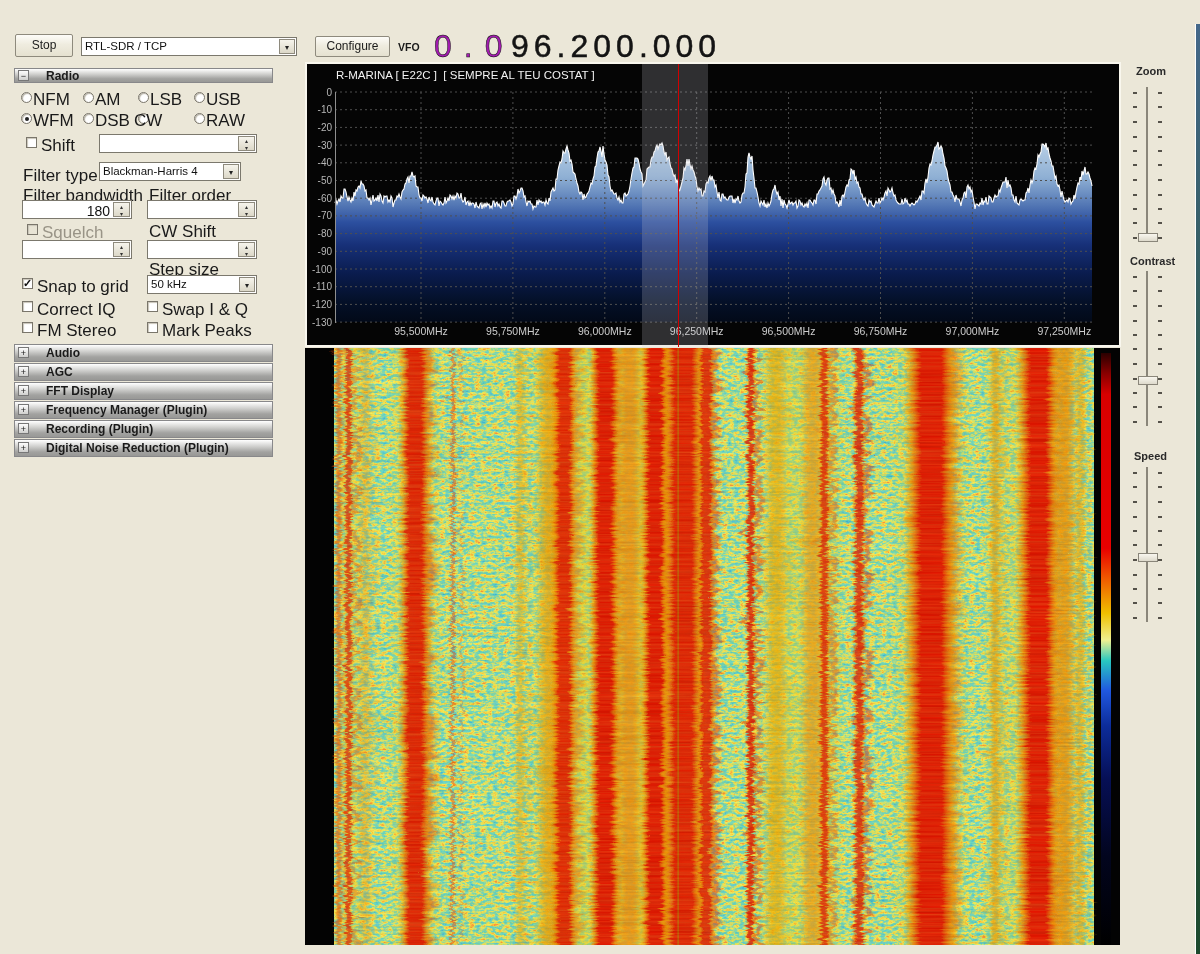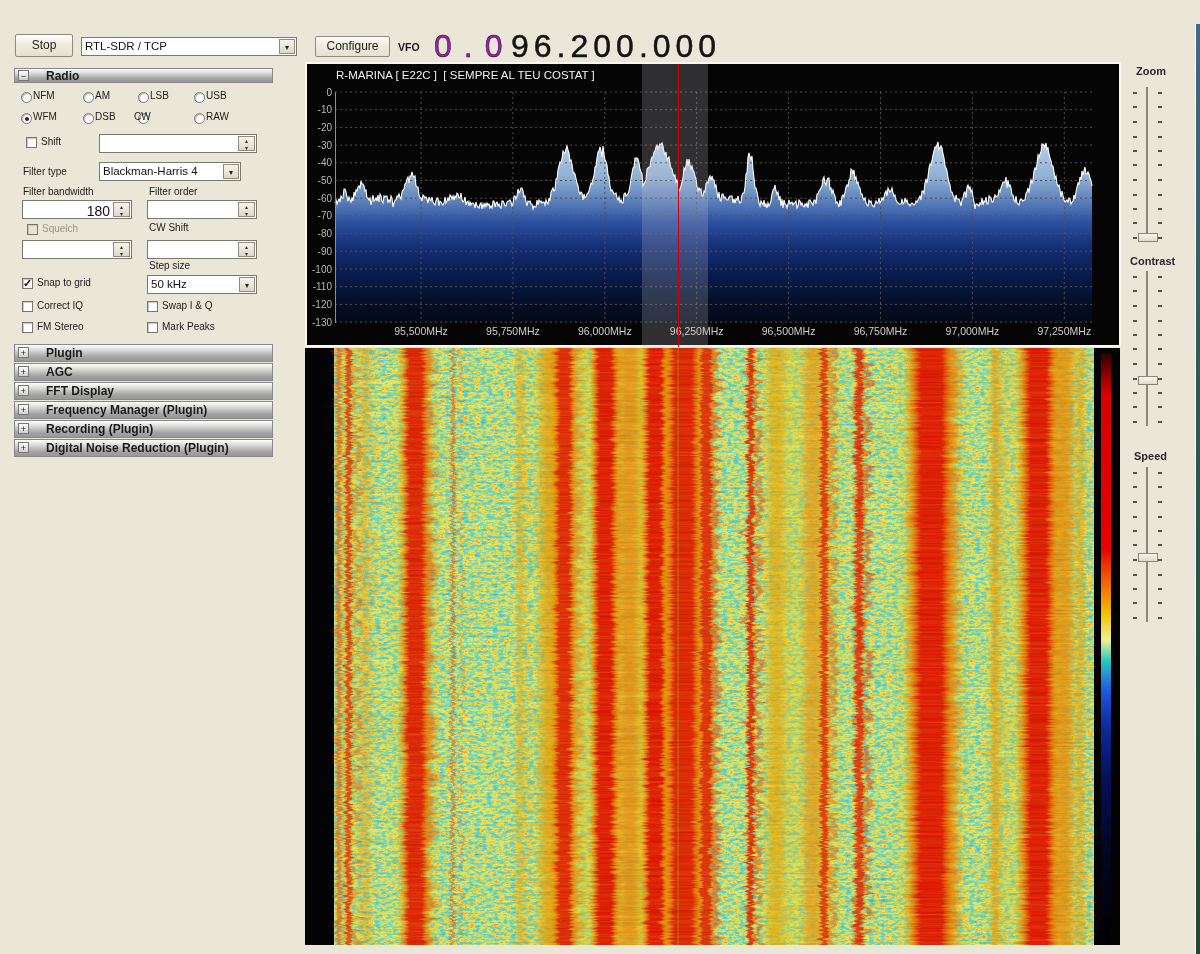--- a/index.html
+++ b/index.html
@@ -20,21 +20,21 @@
 .spval { position:absolute; right:21px; top:2px; font-size:14px; color:#111; }
 .spbtns { position:absolute; right:1px; top:1px; bottom:1px; width:17px; background:linear-gradient(#f6f4ec,#dcd8c8); border:1px solid #8e8a7d; }
 .spb { position:absolute; left:0; width:100%; height:50%; font-size:6px; text-align:center; color:#333; line-height:8px; }
 .spb:nth-child(2) { top:50%; }
 
 .hdr { position:absolute; background:linear-gradient(#ffffff,#d2d2d0 38%,#a2a2a0 75%,#989896); border:1px solid #88888a; }
 .pm { position:absolute; left:3px; top:1px; width:11px; height:11px; background:linear-gradient(#fcfcfc,#d0d0ce); border:1px solid #777; font-size:9px; line-height:10px; text-align:center; color:#222; }
 .htxt { position:absolute; left:31px; top:0px; font-size:12px; font-weight:bold; color:#1a1a1a; }
 .chdr .htxt { top:1px; }
 .chdr .pm { top:2px; }
-.lbl { position:absolute; font-size:10px; color:#1a1a1a; white-space:nowrap; }
+.lbl { position:absolute; font-size:17px; color:#1a1a1a; white-space:nowrap; }
 .dim { color:#999487; }
 .radio { position:absolute; width:11px; height:11px; border-radius:50%; background:#fff; border:1px solid #7a766b; box-shadow:inset 1px 1px 1px #b9b5a8; }
 .rdot { position:absolute; left:2.5px; top:2.5px; width:4px; height:4px; border-radius:50%; background:#222; }
 .cbx { position:absolute; width:11px; height:11px; background:#fff; border:1px solid #7a766b; box-shadow:inset 1px 1px 1px #c9c5b8; }
 .cbx.dis { background:#e8e4d5; }
 .chk { position:absolute; left:0px; top:-2px; font-size:11px; font-weight:bold; color:#111; }
 
 .slbl { position:absolute; font-size:11px; font-weight:bold; color:#2a2a2a; }
 .track { position:absolute; width:2px; background:#8a867a; }
 .tick { position:absolute; width:4px; height:2px; background:#55524a; }
@@ -134,21 +134,21 @@
 <span class="cbx" style="left:22px;top:301px"></span>
     <span class="lbl" style="left:37px;top:300px">Correct IQ</span>
 <span class="cbx" style="left:147px;top:301px"></span>
     <span class="lbl" style="left:162px;top:300px">Swap I &amp; Q</span>
 <span class="cbx" style="left:22px;top:322px"></span>
     <span class="lbl" style="left:37px;top:321px">FM Stereo</span>
 <span class="cbx" style="left:147px;top:322px"></span>
     <span class="lbl" style="left:162px;top:321px">Mark Peaks</span>
 <div class="hdr chdr" style="left:14px;top:344px;width:259px;height:18px">
       <span class="pm">+</span>
-      <span class="htxt">Plugin</span>
+      <span class="htxt">Audio</span>
     </div>
 <div class="hdr chdr" style="left:14px;top:363px;width:259px;height:18px">
       <span class="pm">+</span>
       <span class="htxt">AGC</span>
     </div>
 <div class="hdr chdr" style="left:14px;top:382px;width:259px;height:18px">
       <span class="pm">+</span>
       <span class="htxt">FFT Display</span>
     </div>
 <div class="hdr chdr" style="left:14px;top:401px;width:259px;height:18px">

